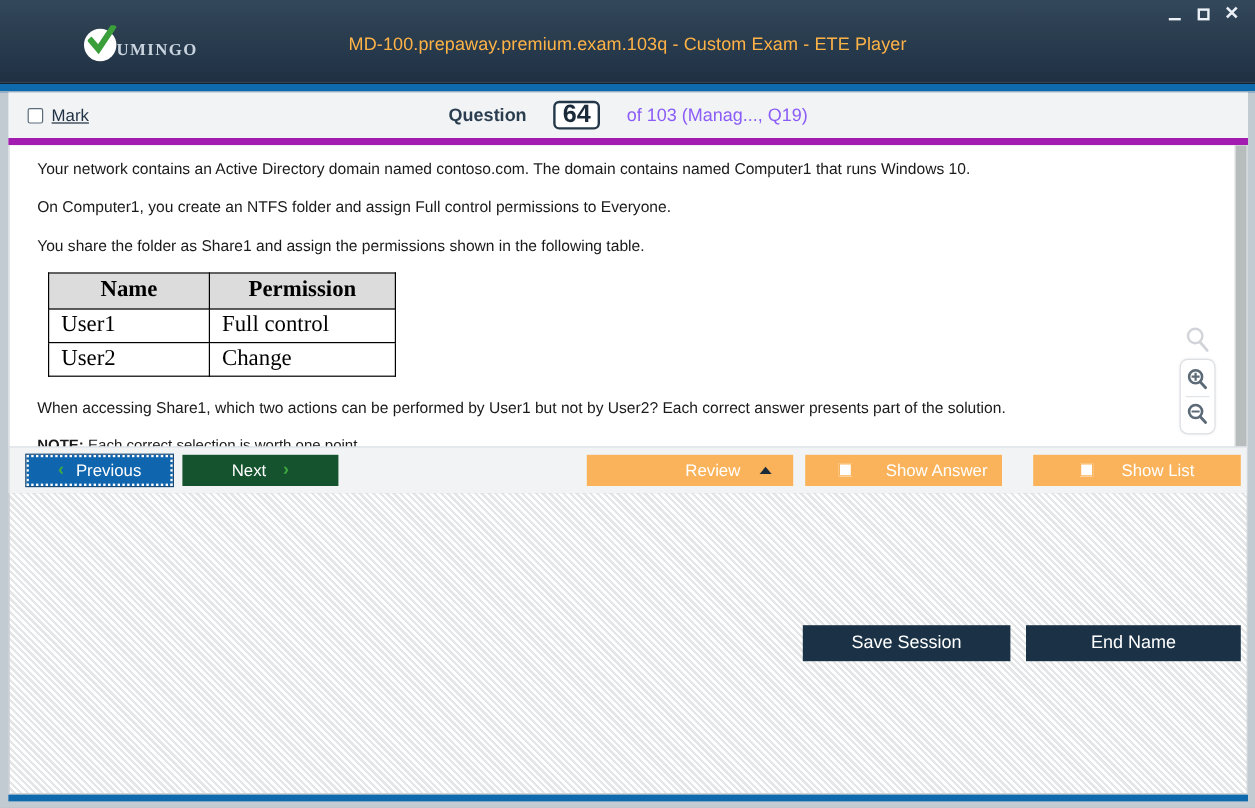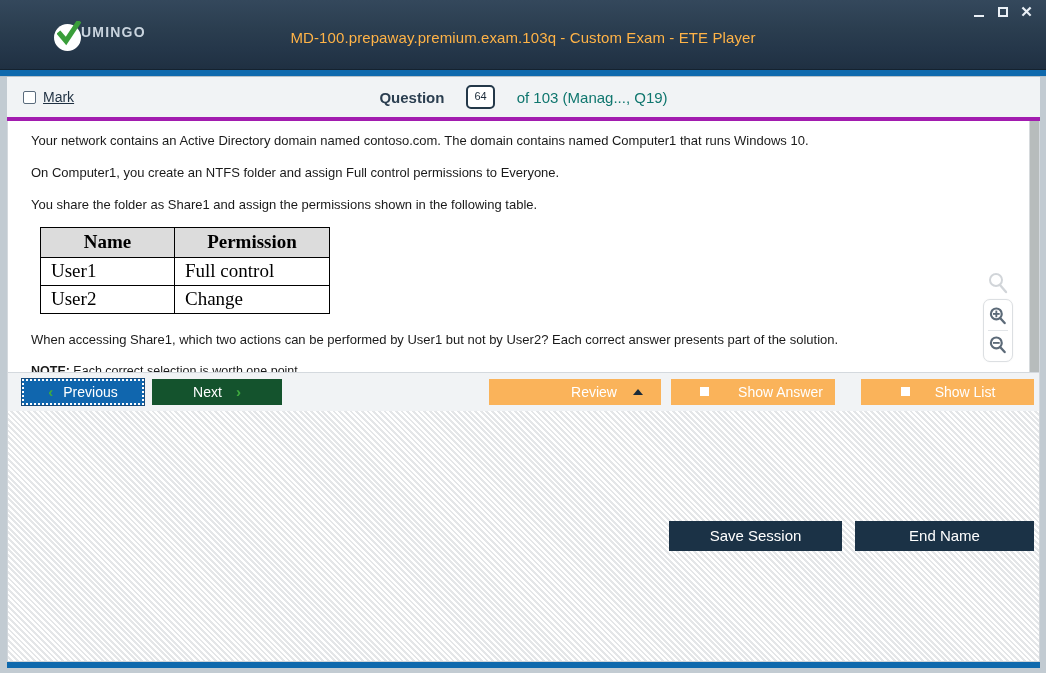--- a/index.html
+++ b/index.html
@@ -37,22 +37,22 @@
     width: 15px; height: 15px;
     display: flex; align-items: center; justify-content: center;
     font-size: 13px; line-height: 1; color: #eaf0f6;
   }
   .win-min { align-items: flex-end; padding-bottom: 2px; }
   .win-min i { display: block; width: 10px; height: 2px; background: #eaf0f6; }
   .win-max i { display: block; width: 10px; height: 10px; border: 2px solid #eaf0f6; }
   .win-close { font-size: 15px; font-weight: bold; }
 
   .logo-wrap {
-    position: absolute; left: 48px; top: 24px;
-    display: flex; align-items: flex-start; gap: 3px;
+    position: absolute; left: 64px; top: 24px;
+    display: flex; align-items: flex-end; gap: 3px; font-family: Liberation Serif, serif;
   }
   .logo-mark { width: 27px; height: 27px; position: relative; }
   .logo-circle {
     width: 27px; height: 27px; border-radius: 50%;
     background: #ffffff;
   }
   .logo-check {
     position: absolute; left: 3px; top: -3px;
   }
   .logo-text {
@@ -75,21 +75,21 @@
     background: #0f69ad;
     border-bottom: 1px solid #b6c0c8;
   }
 
   
   .qheader {
     flex: 0 0 auto;
     position: relative;
     height: 44px;
     background: #f1f3f5;
-    border-bottom: 4px solid #a21caf;
+    border-bottom: 6px solid #a21caf;
     margin: 0 6px 0 7px;
     display: flex; align-items: center;
   }
   .mark-box {
     display: flex; align-items: center; gap: 7px;
     margin-left: 16px;
     font-size: 14px; color: #1f3042;
   }
   .cb {
     width: 13px; height: 13px;
@@ -104,24 +104,24 @@
     display: flex; align-items: center; justify-content: center;
     gap: 22px;
     font-size: 15px; color: #2b3e50;
     pointer-events: none;
   }
   .qcounter .lbl { font-weight: bold; }
   .qnum-box {
     border: 2px solid #243849; border-radius: 5px;
     background: #fff;
     padding: 0px 6px 1px 6px;
-    font-weight: normal; font-size: 11px; color: #1b2b3a;
+    font-weight: bold; font-size: 21px; color: #1b2b3a;
     line-height: 19px;
   }
-  .qcounter .rest { color: #0f766e; }
+  .qcounter .rest { color: #8b5cf6; }
 
   
   .content-shell {
     flex: 1 1 auto;
     position: relative;
     margin: 0 6px 0 7px;
     background: #ffffff;
     border: 1px solid #d4d9de;
     border-top: none;
     overflow: hidden;

